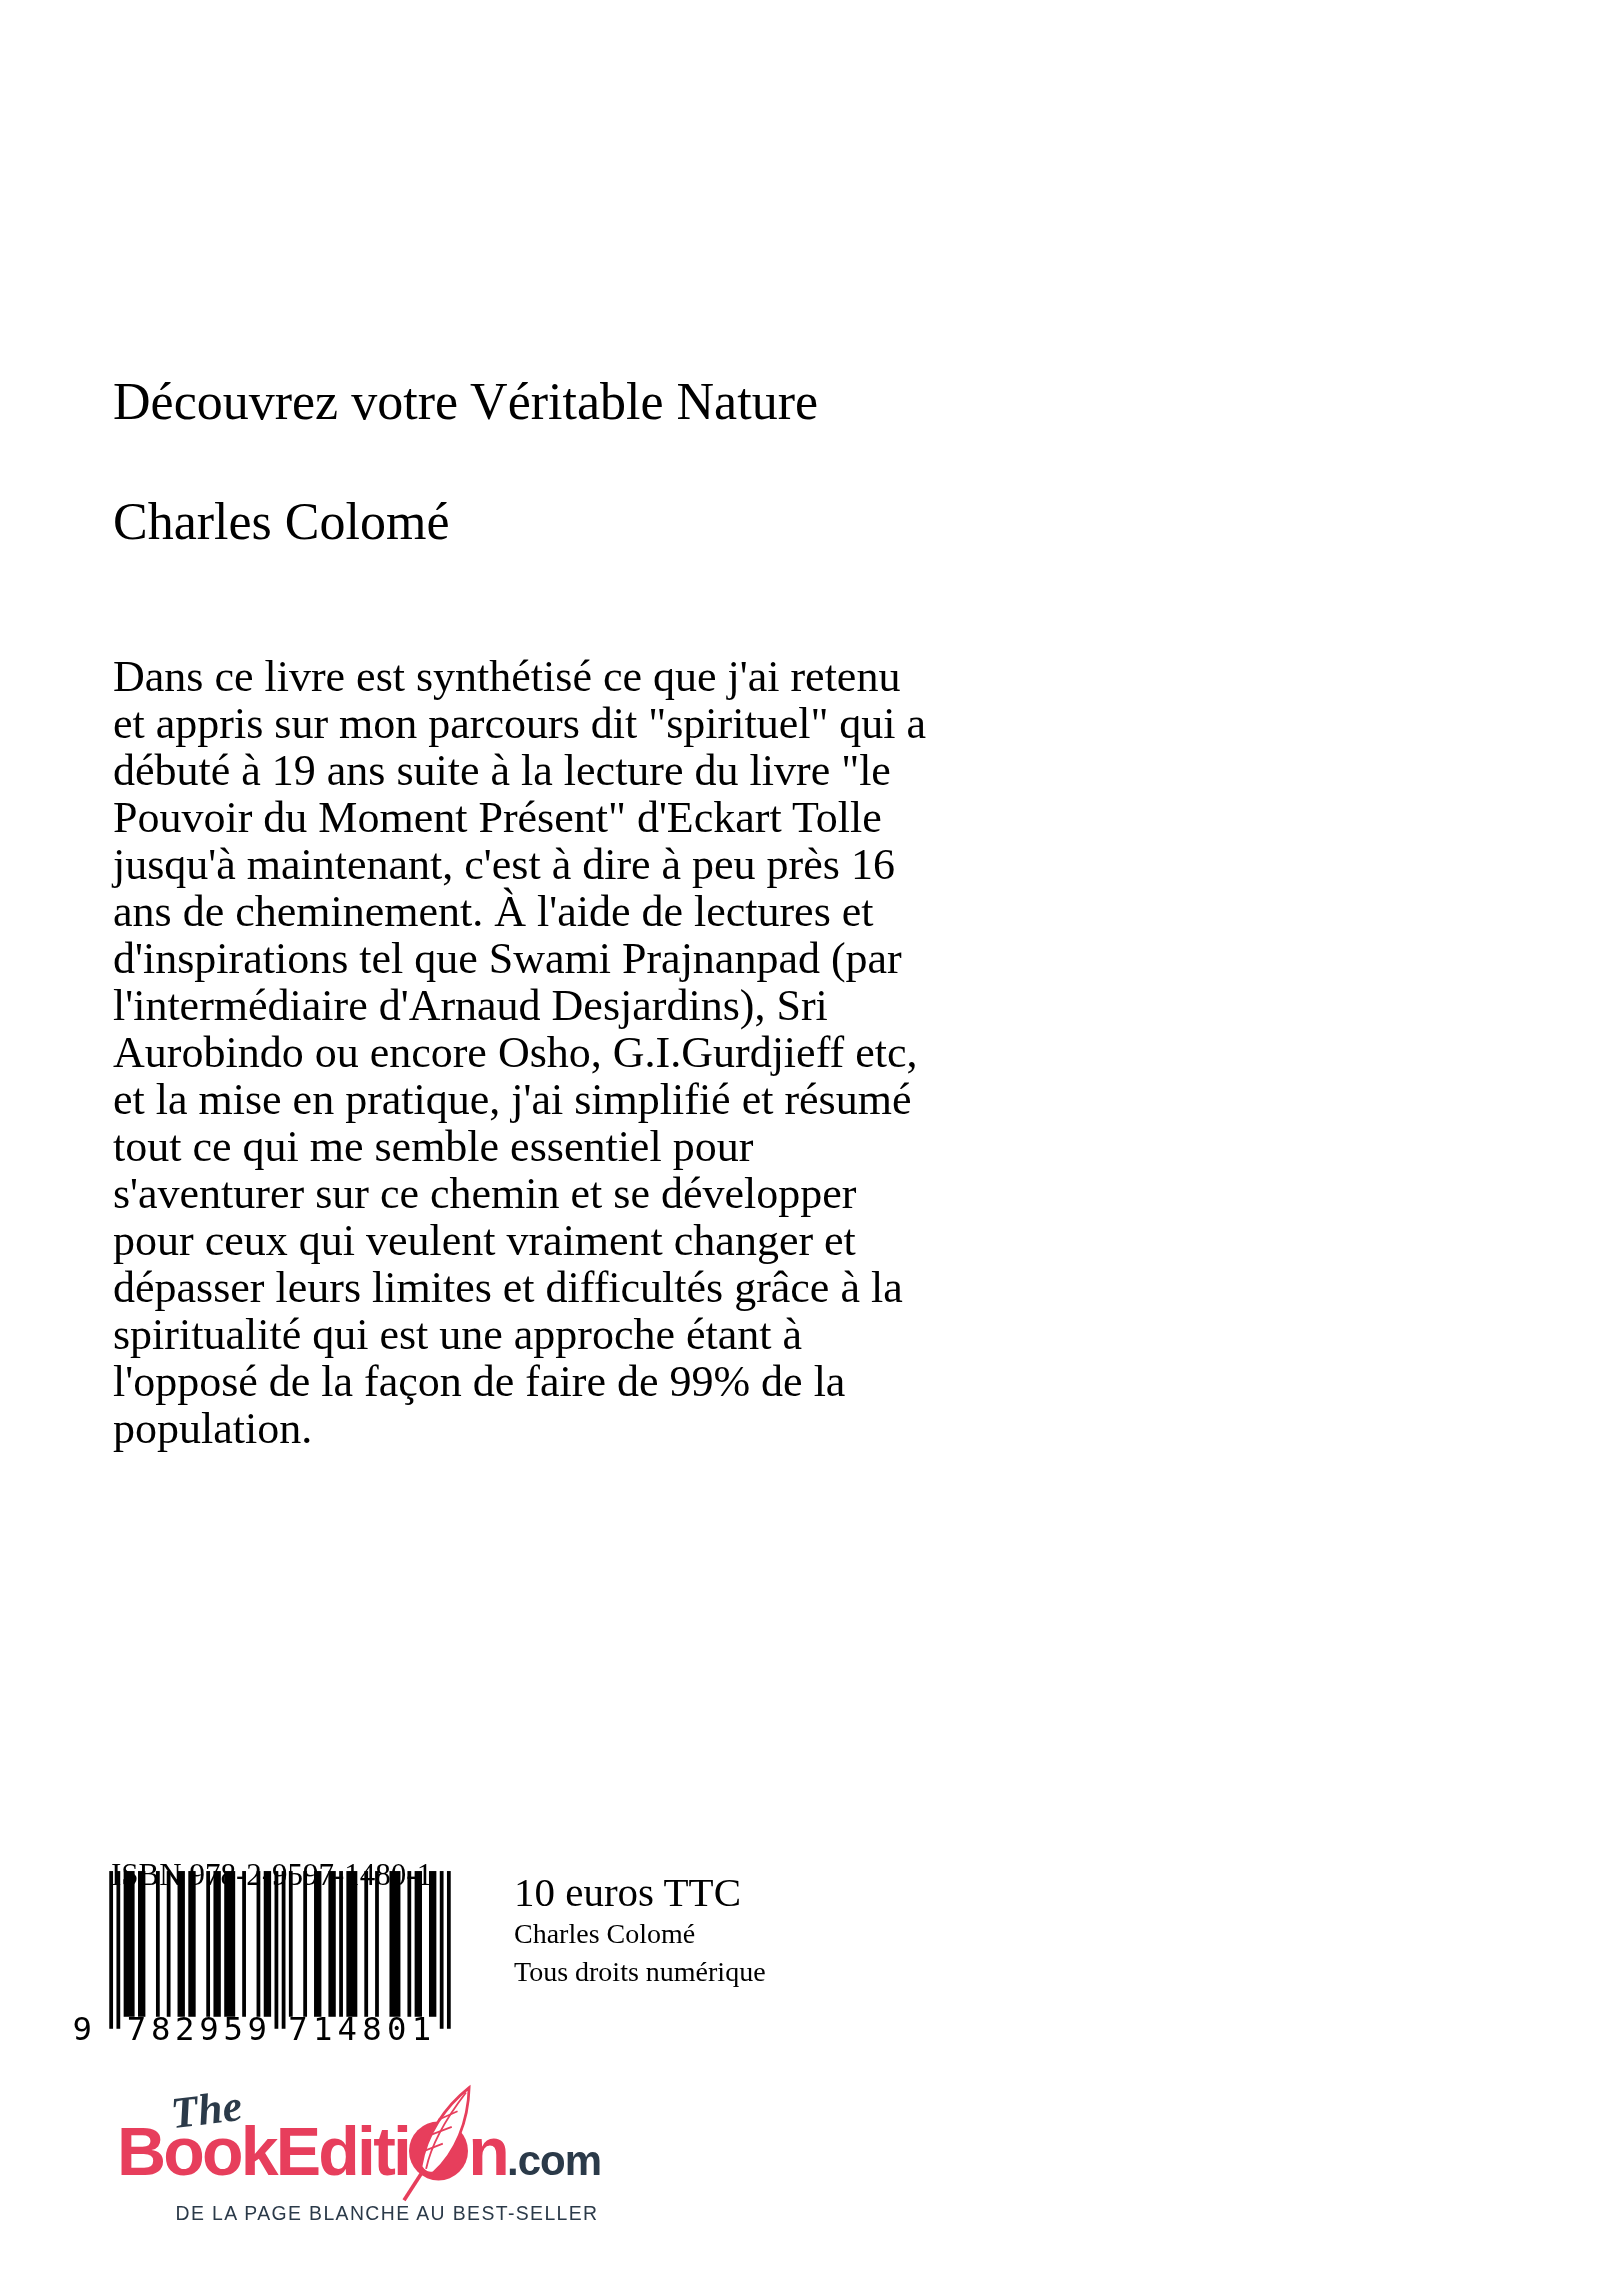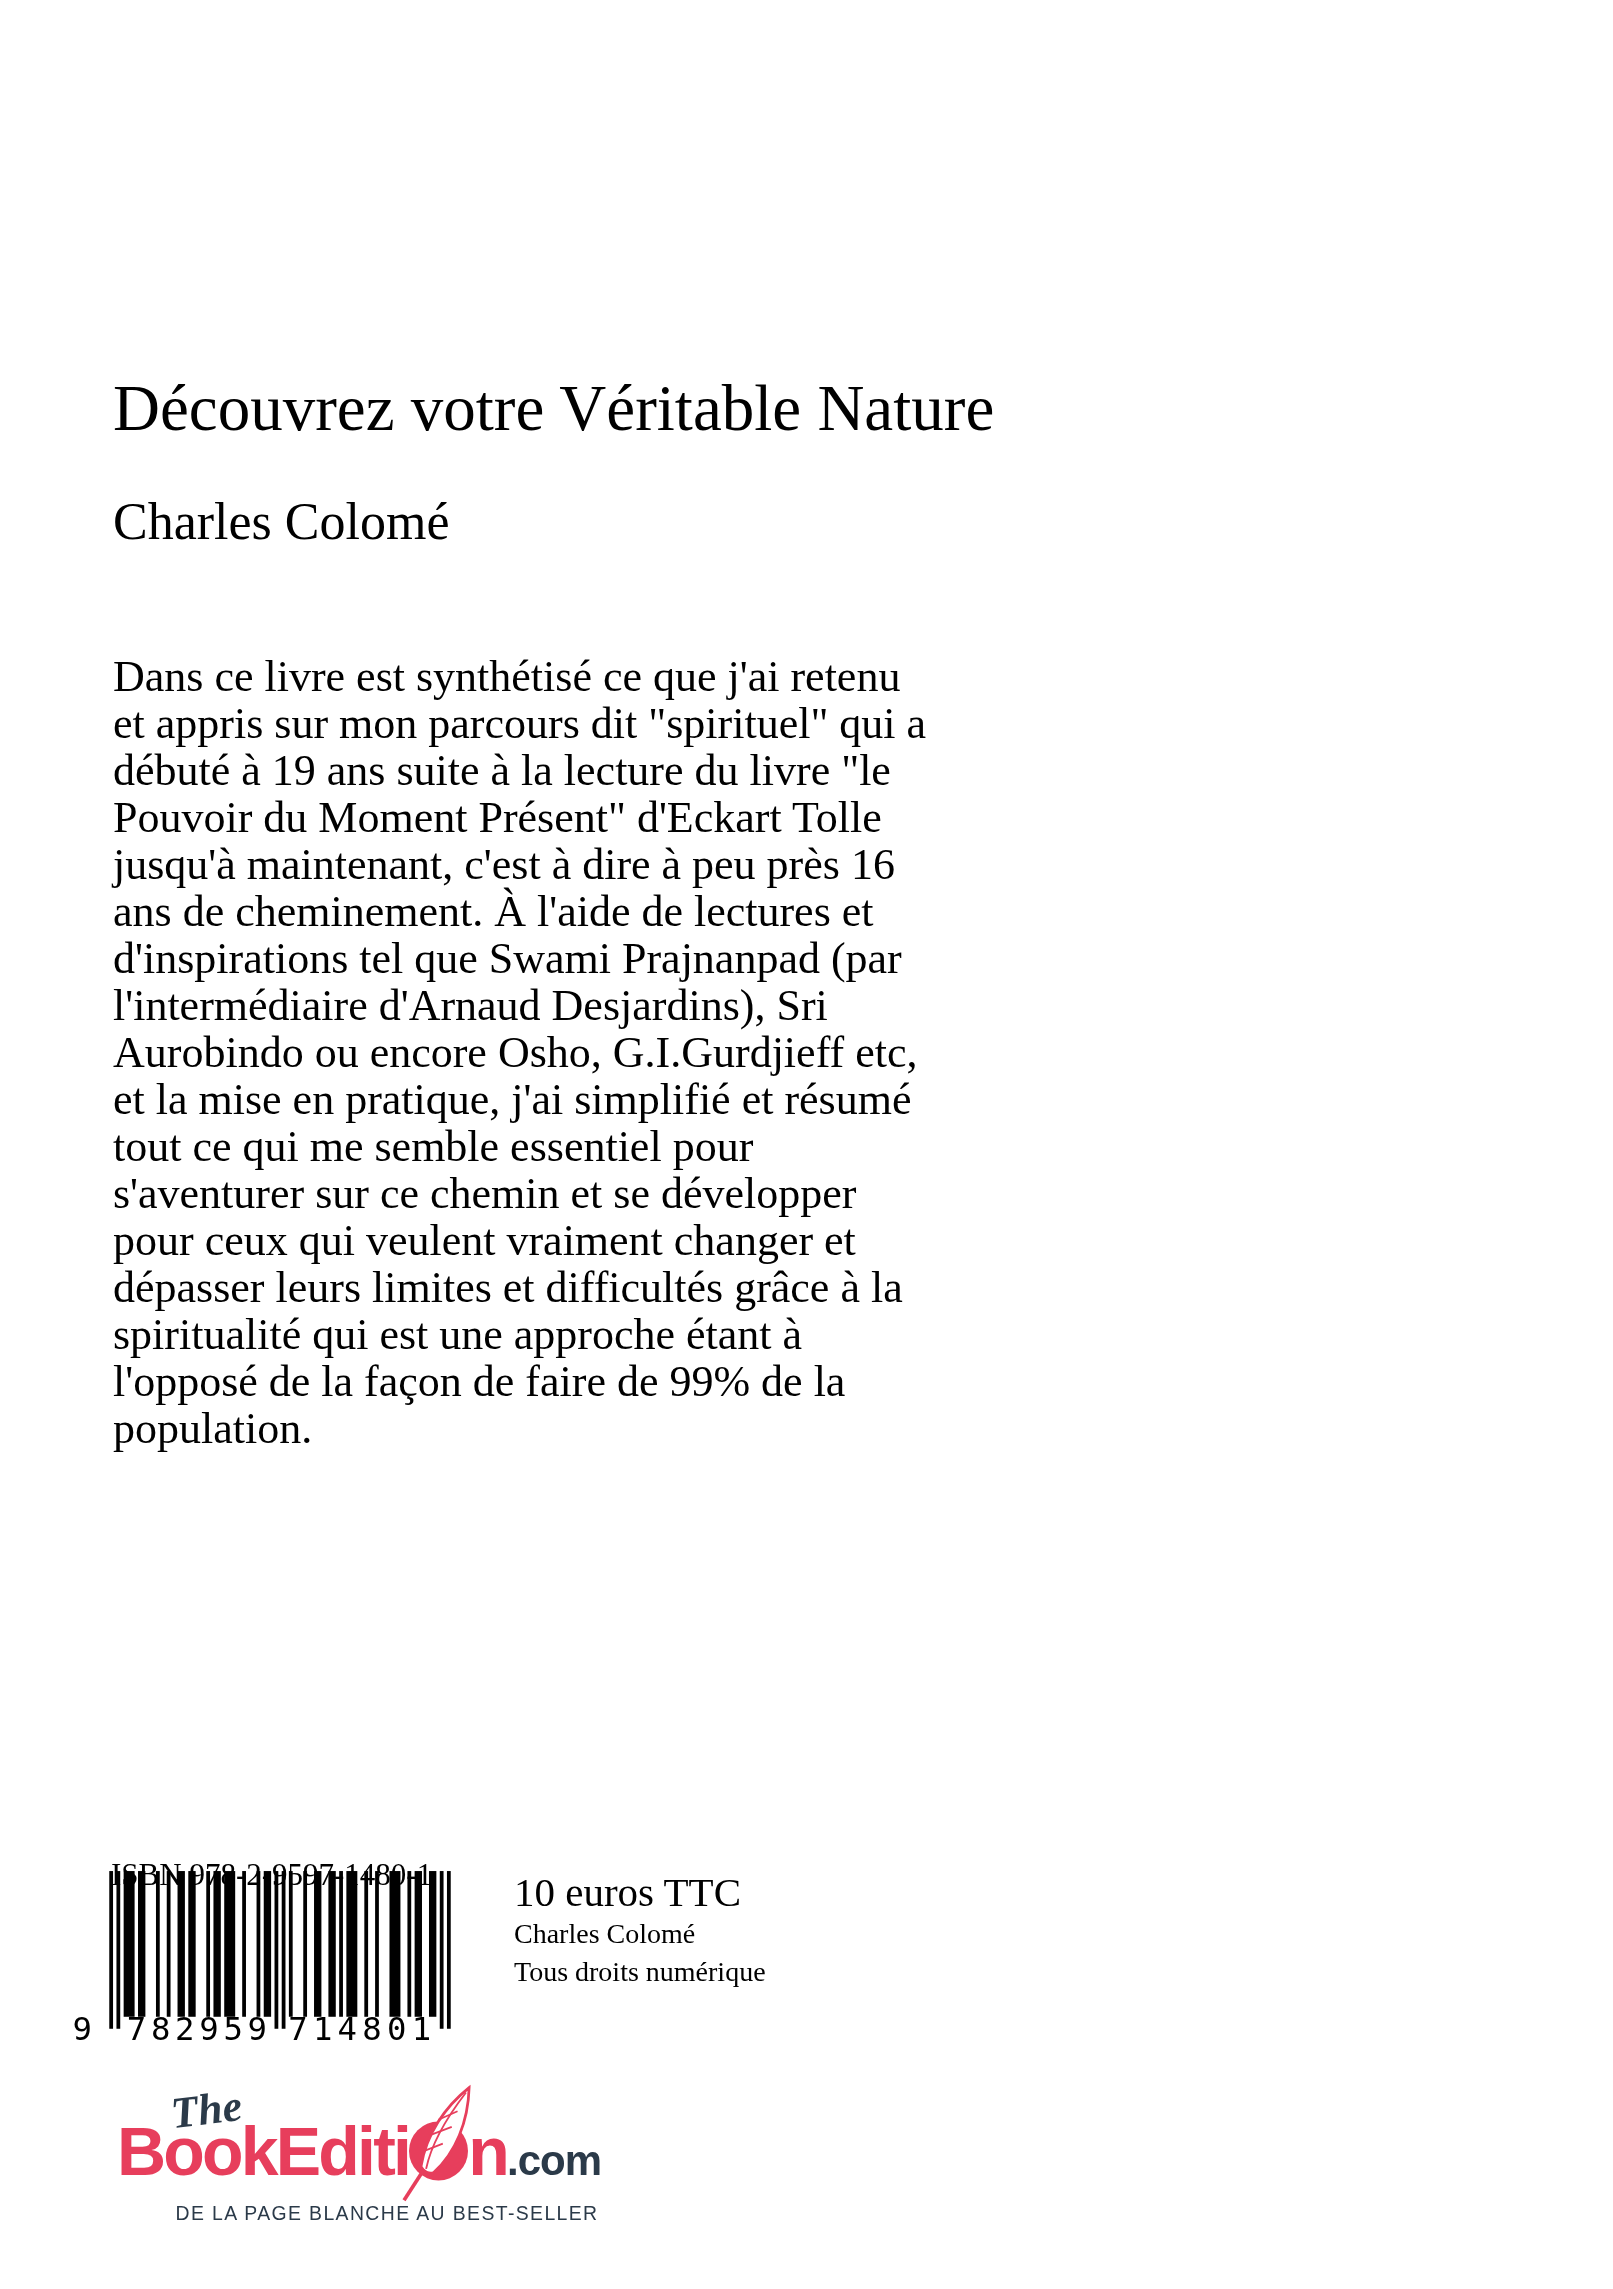--- a/index.html
+++ b/index.html
@@ -6,21 +6,21 @@
   .page{
     position:relative;
     width:1613px;height:2290px;
     background:#ffffff;
     color:#000;
     font-family:"Liberation Serif", serif;
     overflow:hidden;
   }
   .title{
     position:absolute;left:113px;top:373px;
-    font-size:65px;font-weight:400;line-height:1.1;
+    font-size:52px;font-weight:400;line-height:1.1;
     letter-spacing:0px;margin:0;white-space:nowrap;
   }
   .author{
     position:absolute;left:113px;top:493px;
     font-size:52px;line-height:1.1;white-space:nowrap;
   }
   .description{
     position:absolute;left:113px;top:653px;
     width:1347px;
     font-size:44px;line-height:47px;

